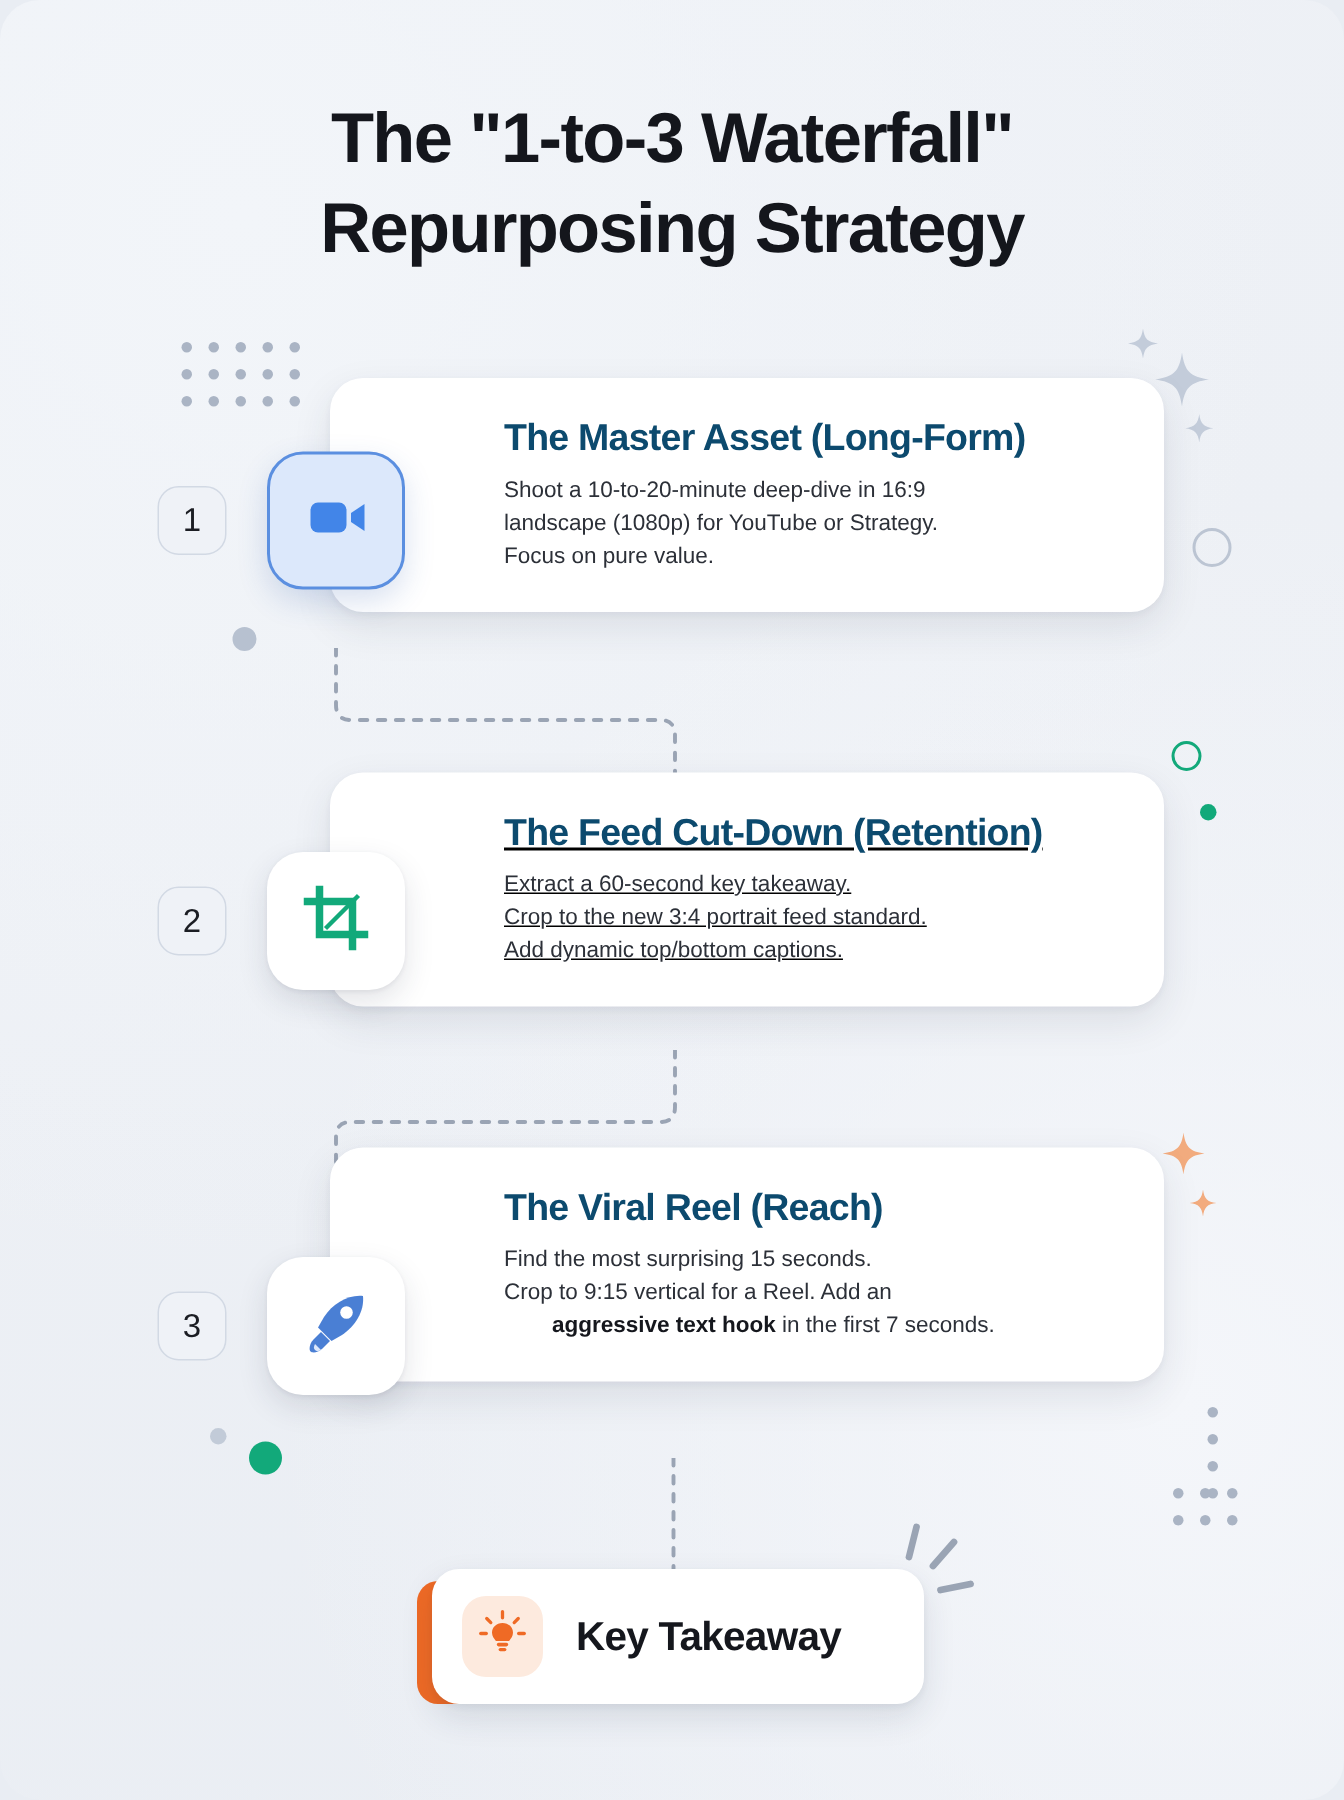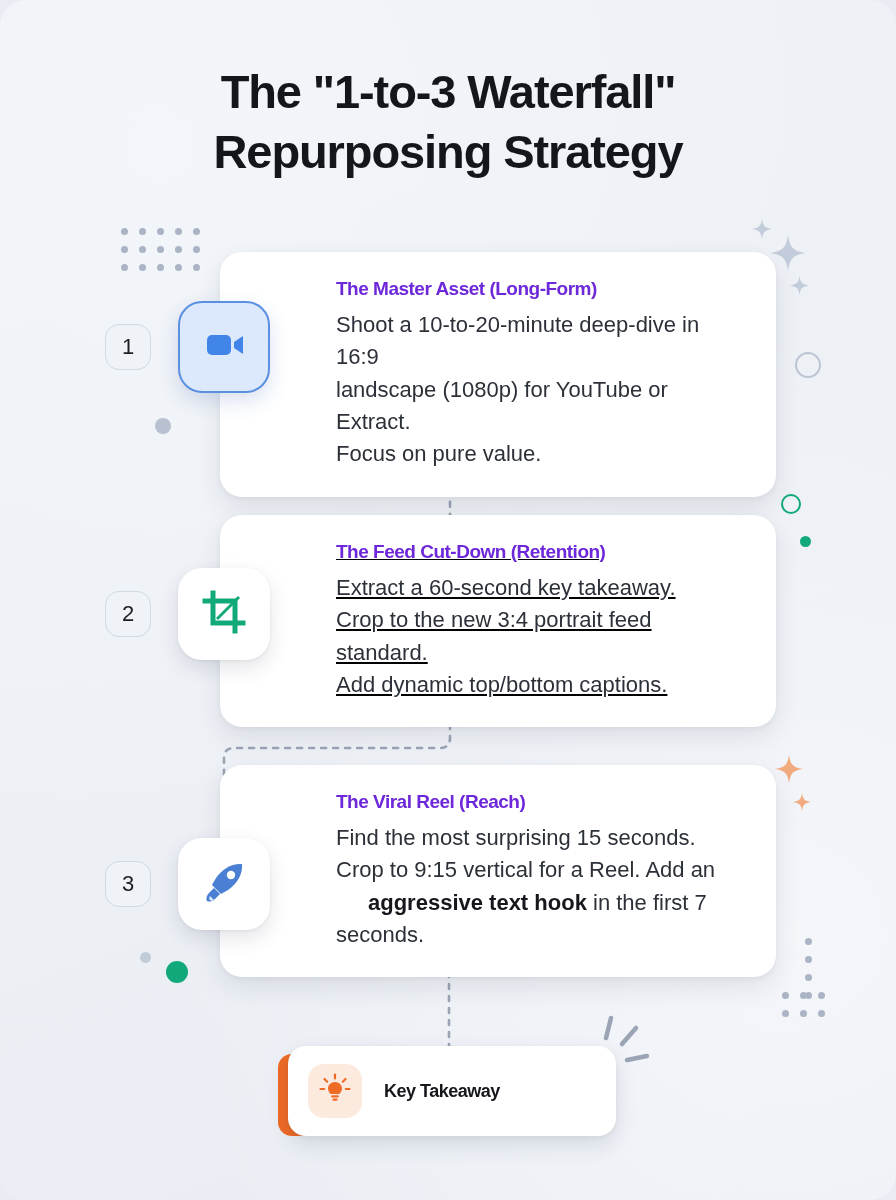--- a/index.html
+++ b/index.html
@@ -51,28 +51,28 @@
   .card{
     position:absolute;
     background:#ffffff;
     border-radius:22px;
     box-shadow:0 10px 26px rgba(36,48,72,.10), 0 2px 5px rgba(36,48,72,.05);
   }
   .card-inner{
     padding:26px 30px 26px 116px;
   }
   .card-title{
-    font-size:19px;
+    font-size:25px;
     font-weight:bold;
-    color:#6d28d9;
+    color:#0c4a6e;
     letter-spacing:-.5px;
     margin-bottom:9px;
   }
   .card-body{
-    font-size:22px;
+    font-size:15px;
     color:#2c3038;
     line-height:1.47;
   }
   .card-body b{ font-weight:bold; color:#15171d;margin-left:32px; }
 
   
   .tile{
     position:absolute;
     width:92px; height:92px;
     border-radius:24px;
@@ -115,21 +115,21 @@
     z-index:3;
   }
   .footer-icon{
     width:54px; height:54px;
     border-radius:16px;
     background:#fdeade;
     display:flex; align-items:center; justify-content:center;
     margin-left:20px;
   }
   .footer-label{
-    font-size:18px;
+    font-size:27px;
     font-weight:bold;
     color:#15171d;
     letter-spacing:-.5px;
     margin-left:22px;
     text-align:center;
   }
 </style>
 </head>
 <body>
 
@@ -229,21 +229,21 @@
   <svg class="connector" style="left:442px; top:972px;" width="14" height="76" viewBox="0 0 14 76">
     <path d="M7,0 L7,76" fill="none" stroke="#9aa4b4" stroke-width="2.6" stroke-dasharray="5 7" stroke-linecap="round"></path>
   </svg>
 
   <div class="step">
     <div class="card" style="left:220px; top:252px; width:556px;">
       <div class="card-inner">
         <div class="card-title">The Master Asset (Long-Form)</div>
         <div class="card-body">
           <div>Shoot a 10-to-20-minute deep-dive in 16:9</div>
-          <div>landscape (1080p) for YouTube or Extract.</div>
+          <div>landscape (1080p) for YouTube or Strategy.</div>
           <div>Focus on pure value.</div>
         </div>
       </div>
     </div>
 
     <div class="num" style="left:105px; top:324px;">
       <span>1</span>
     </div>
 
     <div class="tile active" style="left:178px; top:301px;">

